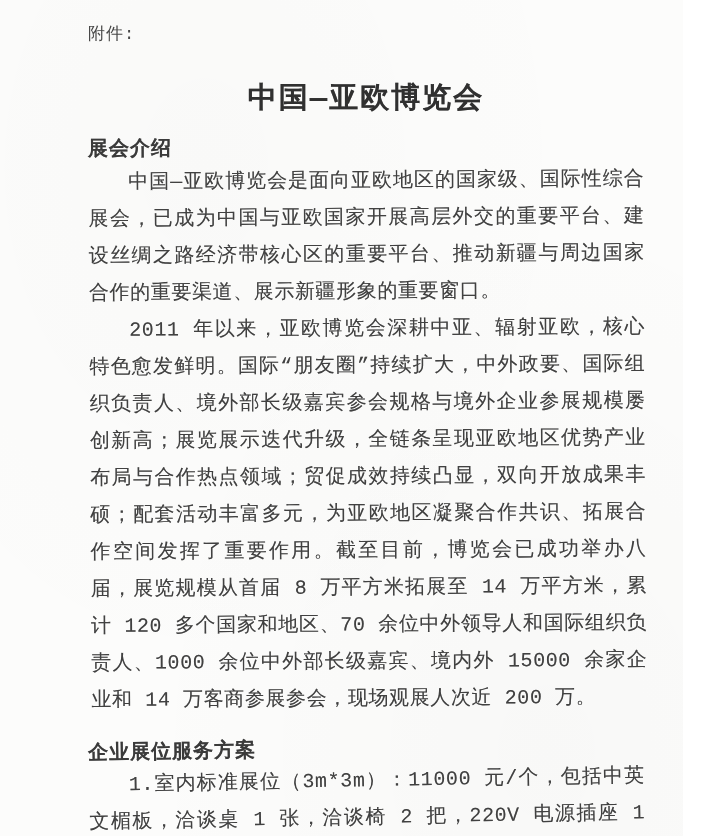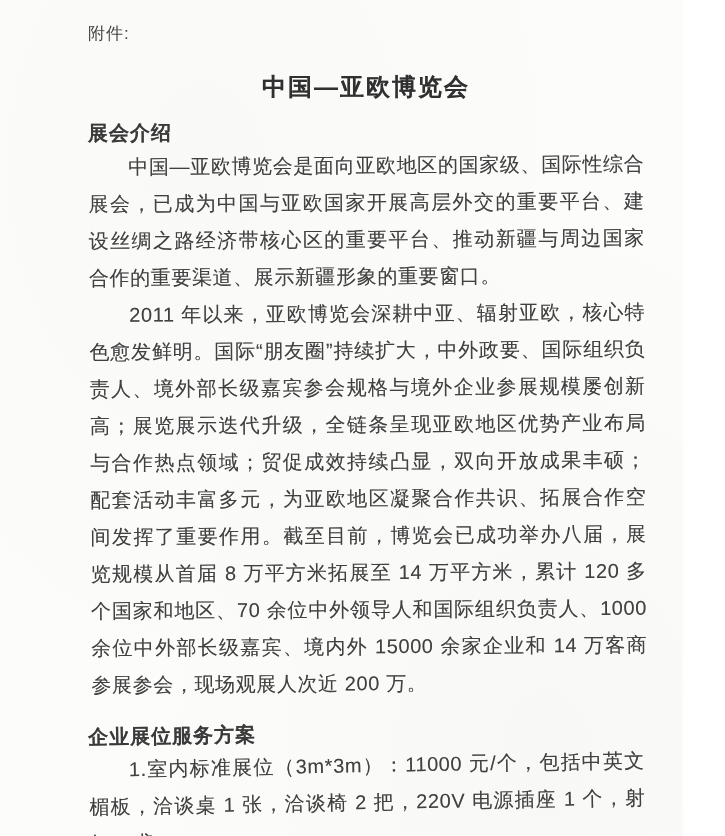--- a/index.html
+++ b/index.html
@@ -9,38 +9,38 @@
   }
   .page {
     position: relative;
     width: 683px;
     height: 836px;
     overflow: hidden;
     background:
       radial-gradient(ellipse at 30% 20%, rgba(0,0,0,0.012), rgba(0,0,0,0) 60%),
       radial-gradient(ellipse at 80% 90%, rgba(0,0,0,0.015), rgba(0,0,0,0) 55%),
       #fcfcfb;
-    font-family: Liberation Sans, sans-serif;
+    font-family: Liberation Mono, monospace;
     color: #3e3e3e;
   }
   .content {
     position: absolute;
     left: 88px;
     top: 22px;
     width: 556px;
   }
   .attachment {
     font-size: 17px;
     color: #474747;
     letter-spacing: 1px;
   }
   .title {
-    margin: 26px 0 0 0;
+    margin: 33px 0 0 0;
     text-align: center;
-    font-size: 24px;
+    font-size: 29px;
     font-weight: bold;
     color: #303030;
     letter-spacing: 2px;
     text-shadow: 0 0 0.5px rgba(0,0,0,0.45);
   }
   .sec h2 {
     margin: 0;
     font-size: 20px;
     font-weight: bold;
     color: #3a3a3a;

